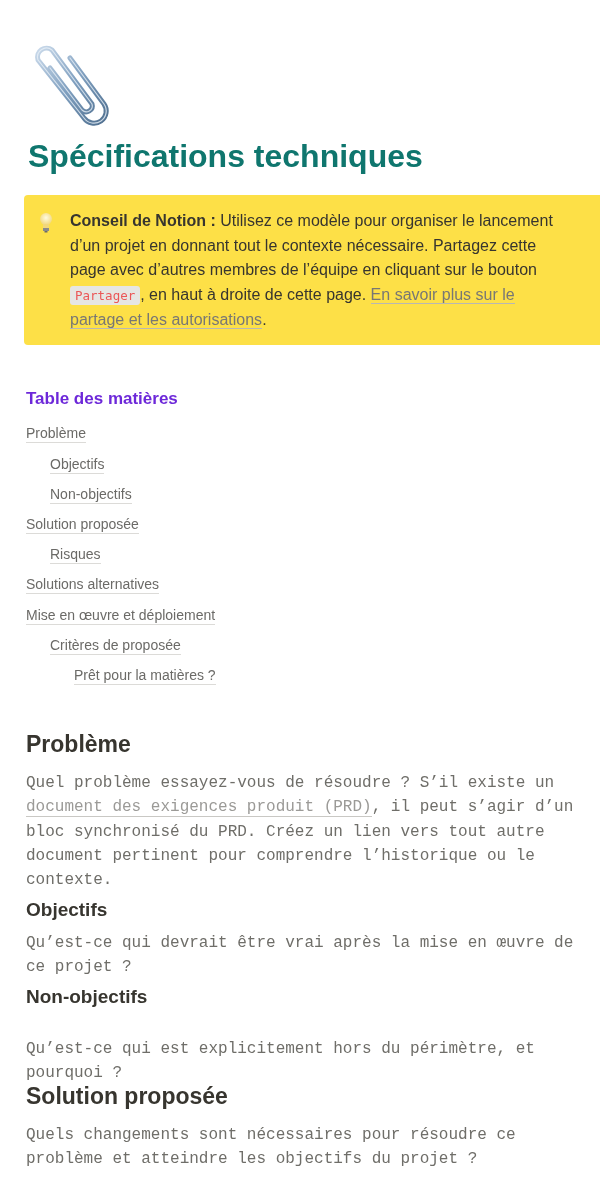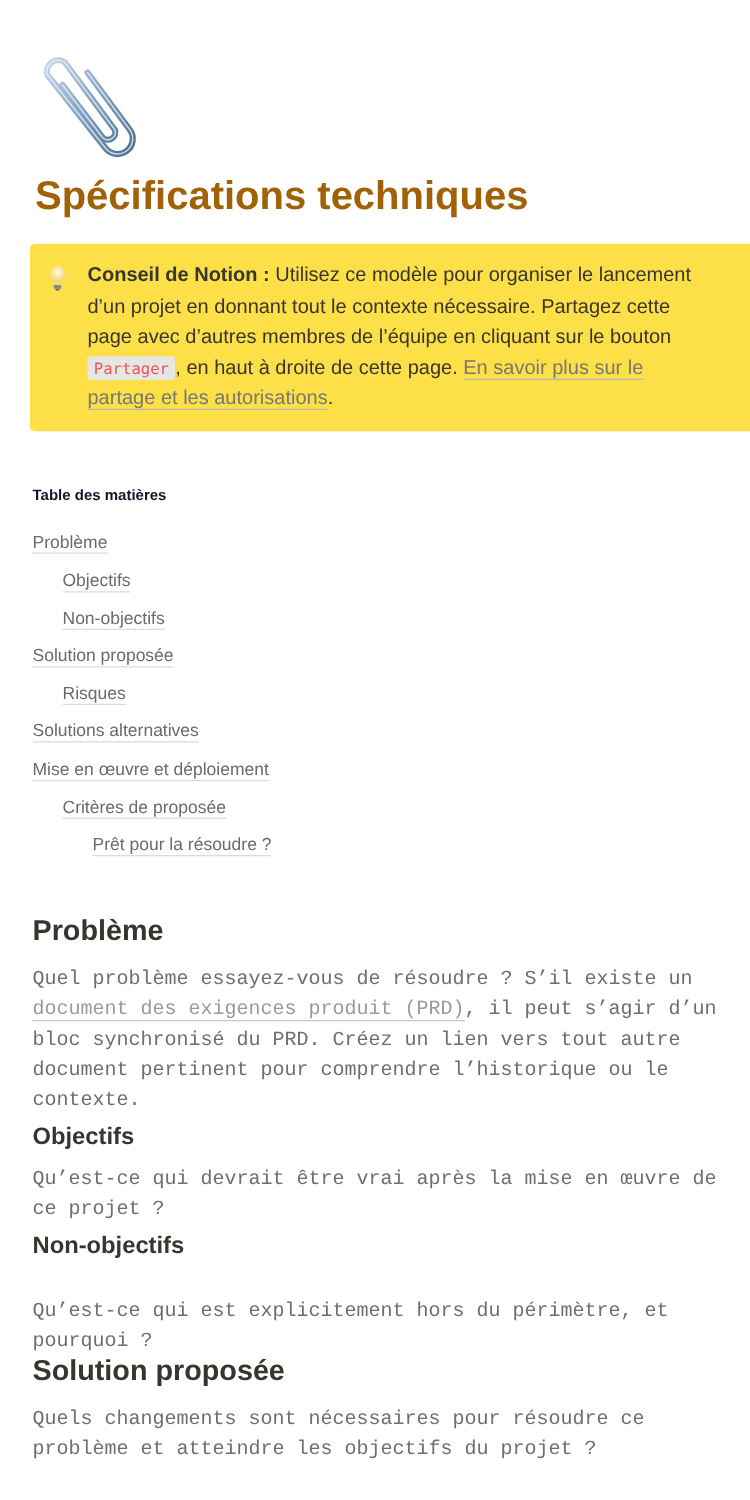--- a/index.html
+++ b/index.html
@@ -5,21 +5,21 @@
     html, body { margin: 0; padding: 0; background: #ffffff; }
     body {
       width: 600px; height: 1200px; overflow: hidden;
       font-family: "Liberation Sans", "DejaVu Sans", sans-serif;
       color: #37352f;
     }
     .page { position: relative; padding: 0 26px; }
     .page-icon { position: absolute; left: 26px; top: 42px; width: 92px; height: 92px; }
     .title {
       position: absolute; left: 28px; top: 138px;
-      font-size: 32px; font-weight: 700; color: #a16207; margin: 0; letter-spacing: 0px;
+      font-size: 32px; font-weight: 700; color: #0f766e; margin: 0; letter-spacing: 0px;
     }
     .callout {
       position: absolute; left: 24px; top: 195px; width: 585px; height: 150px;
       background: #fde047; border-radius: 4px; box-sizing: border-box;
     }
     .callout-icon { position: absolute; left: 14px; top: 17px; width: 16px; height: 22px; }
     .callout-text {
       position: absolute; left: 46px; top: 14px; width: 500px;
       font-size: 16px; line-height: 24.5px; color: #37352f;
     }
@@ -28,21 +28,21 @@
       font-family: "DejaVu Sans Mono", "Liberation Mono", monospace;
       font-size: 12.5px; color: #eb5757; background: #e6e6e3;
       border-radius: 3px; padding: 2px 5px;
     }
     .link-muted {
       color: #787774; text-decoration: none;
       border-bottom: 1px solid #b8b7b4;
     }
     .toc-title {
       position: absolute; left: 26px; top: 389px;
-      font-size: 12px; font-weight: 700; color: #0f172a;
+      font-size: 17px; font-weight: 700; color: #6d28d9;
     }
     .toc { position: absolute; left: 26px; top: 422px; width: 500px; }
     .toc-item {
       position: absolute; font-size: 14px; color: #6b6a67; white-space: nowrap;
       border-bottom: 1px solid #dcdbd8; line-height: 18px;
     }
     h2.sec {
       position: absolute; left: 26px; margin: 0;
       font-size: 23px; font-weight: 700; color: #37352f;
     }
@@ -99,21 +99,21 @@
 
   <div class="toc">
     <a class="toc-item" style="left:0;top:2px;">Problème</a>
     <a class="toc-item" style="left:24px;top:33px;">Objectifs</a>
     <a class="toc-item" style="left:24px;top:63px;">Non-objectifs</a>
     <a class="toc-item" style="left:0;top:93px;">Solution proposée</a>
     <a class="toc-item" style="left:24px;top:123px;">Risques</a>
     <a class="toc-item" style="left:0;top:153px;">Solutions alternatives</a>
     <a class="toc-item" style="left:0;top:184px;">Mise en œuvre et déploiement</a>
     <a class="toc-item" style="left:24px;top:214px;">Critères de proposée</a>
-    <a class="toc-item" style="left:48px;top:244px;">Prêt pour la résoudre ?</a>
+    <a class="toc-item" style="left:48px;top:244px;">Prêt pour la matières ?</a>
   </div>
 
   <h2 class="sec" style="top:731px;">Problème</h2>
   <p class="para" style="top:771px;"><span>Quel problème essayez-vous de résoudre ? S’il existe un </span><a class="link-muted">document des exigences produit (PRD)</a><span>, il peut s’agir d’un bloc synchronisé du PRD. Créez un lien vers tout autre document pertinent pour comprendre l’historique ou le contexte.</span></p>
 
   <h3 class="sec" style="top:899px;">Objectifs</h3>
   <p class="para" style="top:931px;">Qu’est-ce qui devrait être vrai après la mise en œuvre de ce projet ?</p>
 
   <h3 class="sec" style="top:986px;">Non-objectifs</h3>
   <p class="para" style="top:1018px;margin-top:19px;">Qu’est-ce qui est explicitement hors du périmètre, et pourquoi ?</p>

